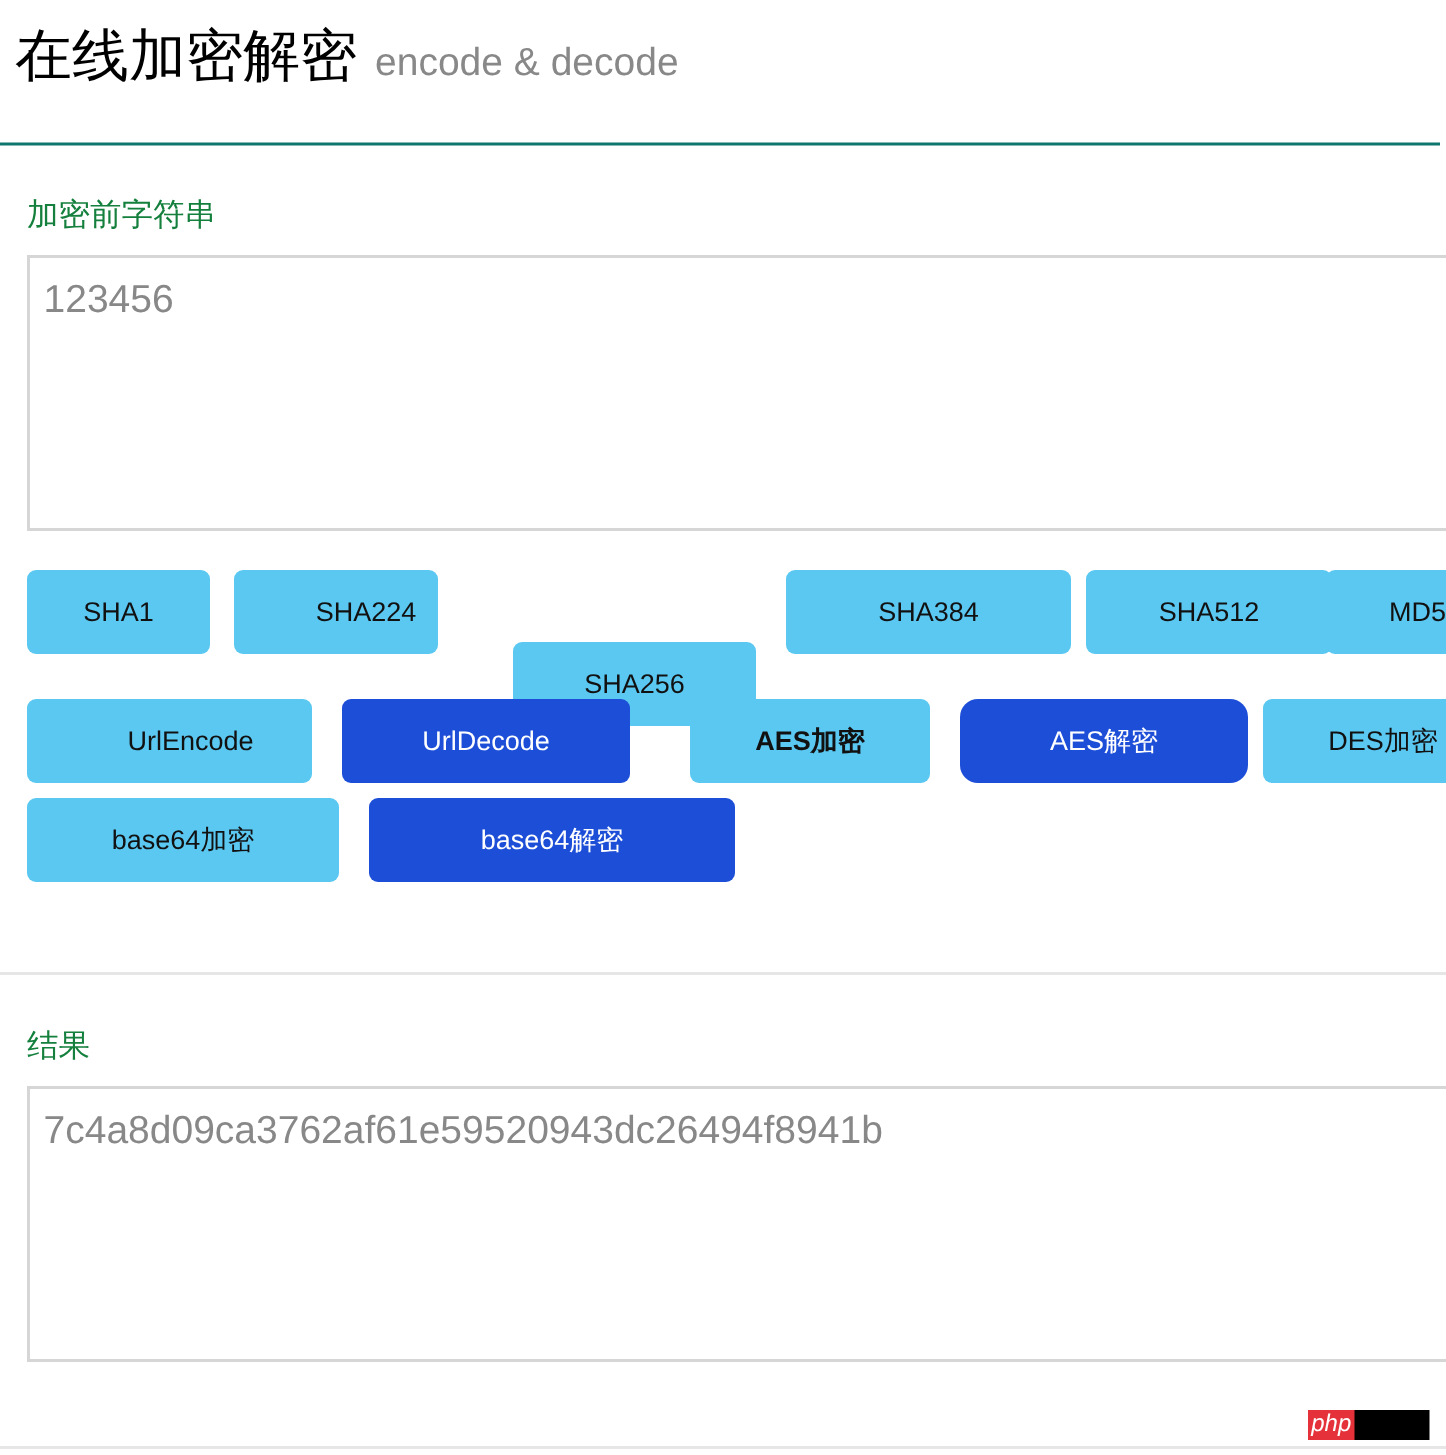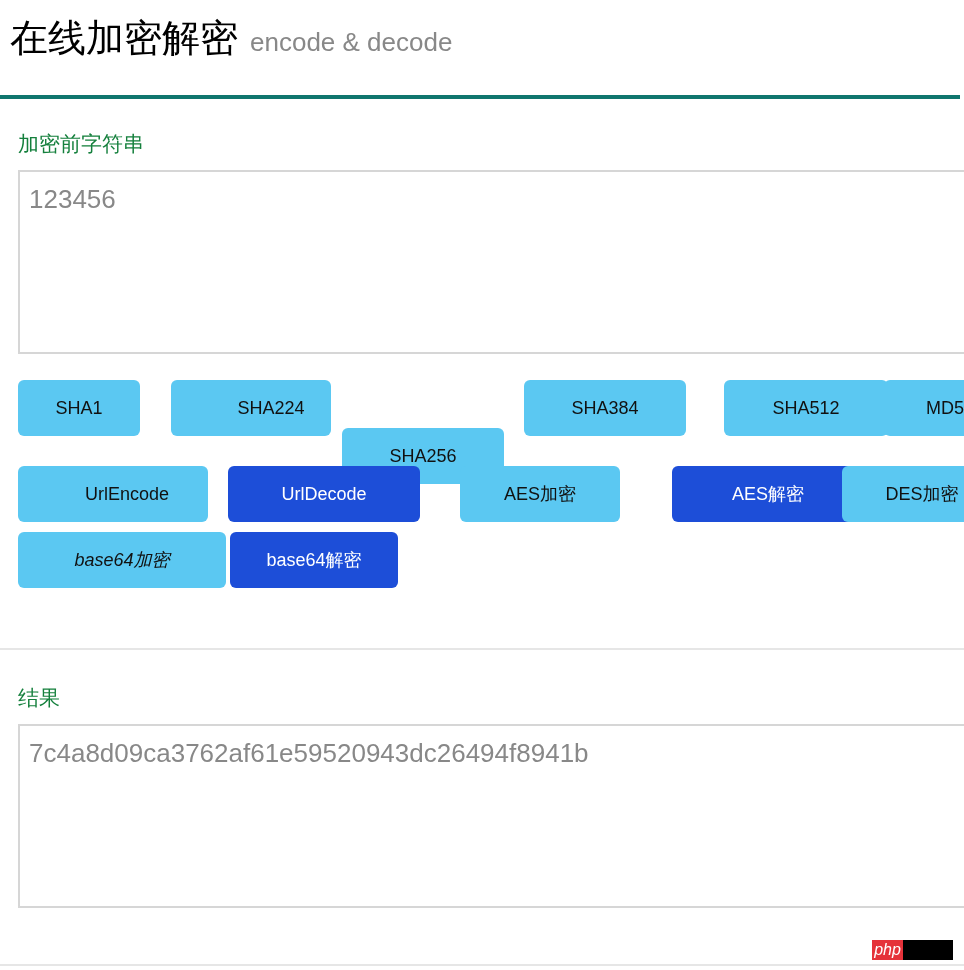--- a/index.html
+++ b/index.html
@@ -1,18 +1,18 @@
 <!DOCTYPE html>
 <html><head>
 <meta charset="utf-8">
 <style>
   html, body { margin:0; padding:0; background:#ffffff; }
   body { width:964px; height:970px; overflow:hidden; position:relative;
          font-family:"Liberation Sans","DejaVu Sans",sans-serif; color:#000; }
-  .header { position:absolute; left:0; top:0; width:960px; height:95px; border-bottom:4px solid #0f766e; }
+  .header { position:absolute; left:0; top:0; width:960px; height:95px; border-bottom:2px solid #0f766e; }
   .title { position:absolute; left:10px; top:12px; font-size:38px; line-height:52px; color:#000; white-space:nowrap; }
   .subtitle { font-size:26px; color:#888; margin-left:12px; }
   .label { position:absolute; left:18px; font-size:21px; line-height:28px; color:#15803d; }
   .textarea { position:absolute; left:18px; width:960px; border:2px solid #d6d6d6; background:#fff;
               box-sizing:border-box; padding:12px 9px; font-size:26px; color:#888; overflow:hidden; white-space:nowrap; }
   .btn { position:absolute; height:56px; border-radius:6px; border:none; font-size:18px; line-height:56px;
          text-align:center; cursor:pointer; padding:0; white-space:nowrap; overflow:hidden;
          font-family:"Liberation Sans","DejaVu Sans",sans-serif; }
   .btn.blue { background:#5bc8f2; color:#111; }
   .btn.red { background:#1d4ed8; color:#fff; }
@@ -25,34 +25,34 @@
 <body>
 
 <div class="header">
   <div class="title"><span>在线加密解密</span><span class="subtitle">encode &amp; decode</span></div>
 </div>
 
 <div class="label" style="top:130px;">加密前字符串</div>
 <div class="textarea" style="top:170px; height:184px;">123456</div>
 
 <button class="btn blue" style="left:18px; top:380px; width:122px;">SHA1</button>
-<button class="btn blue" style="left:171px; top:380px; width:160px;padding-left:40px;">SHA224</button>
+<button class="btn blue" style="left:156px; top:380px; width:136px;padding-left:40px;">SHA224</button>
 <button class="btn blue" style="left:342px; top:380px; width:162px;margin-top:48px;">SHA256</button>
-<button class="btn blue" style="left:524px; top:380px; width:162px;">SHA384</button>
+<button class="btn blue" style="left:524px; top:380px; width:190px;">SHA384</button>
 <button class="btn blue" style="left:724px; top:380px; width:164px;">SHA512</button>
 <button class="btn blue" style="left:884px; top:380px; width:122px;">MD5</button>
 
 <button class="btn blue" style="left:18px; top:466px; width:190px;padding-left:28px;">UrlEncode</button>
 <button class="btn red" style="left:228px; top:466px; width:192px;">UrlDecode</button>
-<button class="btn blue" style="left:460px; top:466px; width:160px;">AES加密</button>
-<button class="btn red" style="left:672px; top:466px; width:192px;">AES解密</button>
+<button class="btn blue" style="left:460px; top:466px; width:160px;font-weight:bold;">AES加密</button>
+<button class="btn red" style="left:640px; top:466px; width:192px;border-radius:12px;">AES解密</button>
 <button class="btn blue" style="left:842px; top:466px; width:160px;">DES加密</button>
 
-<button class="btn blue" style="left:18px; top:532px; width:208px;font-style:italic;">base64加密</button>
-<button class="btn red" style="left:230px; top:532px; width:168px;">base64解密</button>
+<button class="btn blue" style="left:18px; top:532px; width:208px;">base64加密</button>
+<button class="btn red" style="left:246px; top:532px; width:244px;">base64解密</button>
 
 <div class="divider" style="top:648px;"></div>
 
 <div class="label" style="top:684px;">结果</div>
 <div class="textarea" style="top:724px; height:184px;">7c4a8d09ca3762af61e59520943dc26494f8941b</div>
 
 <div class="divider" style="top:964px;"></div>
 
 <div class="watermark">
   <span class="php">php</span>

